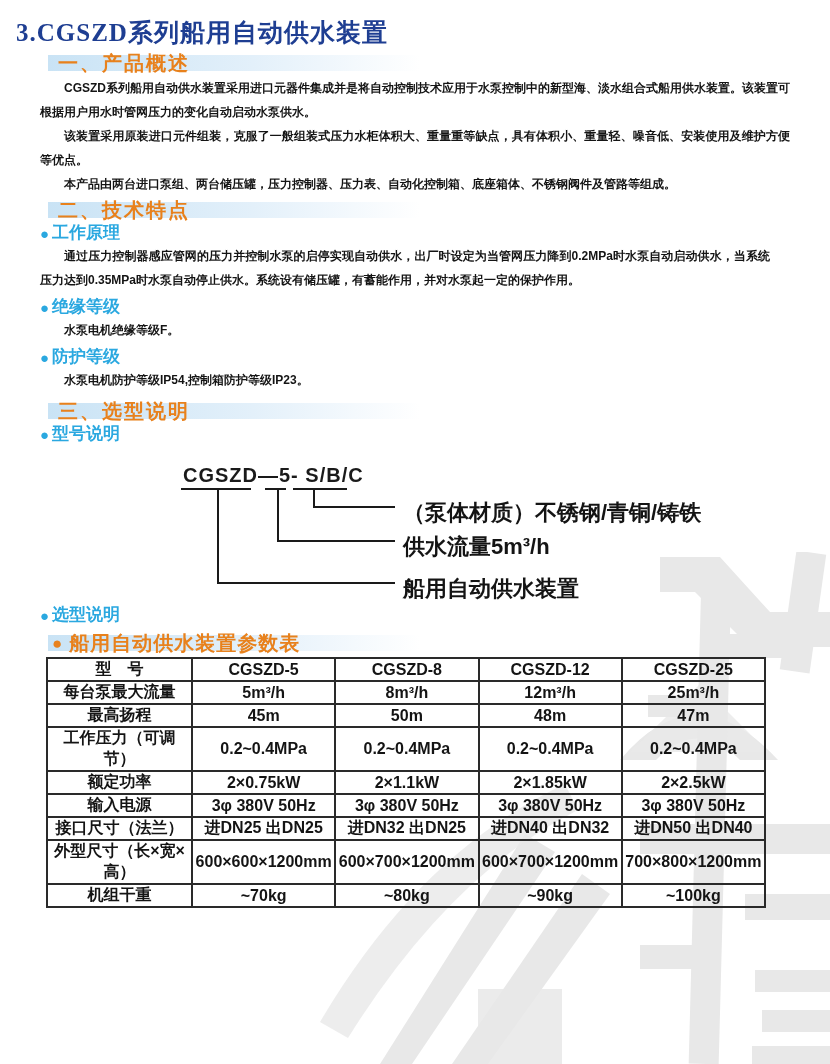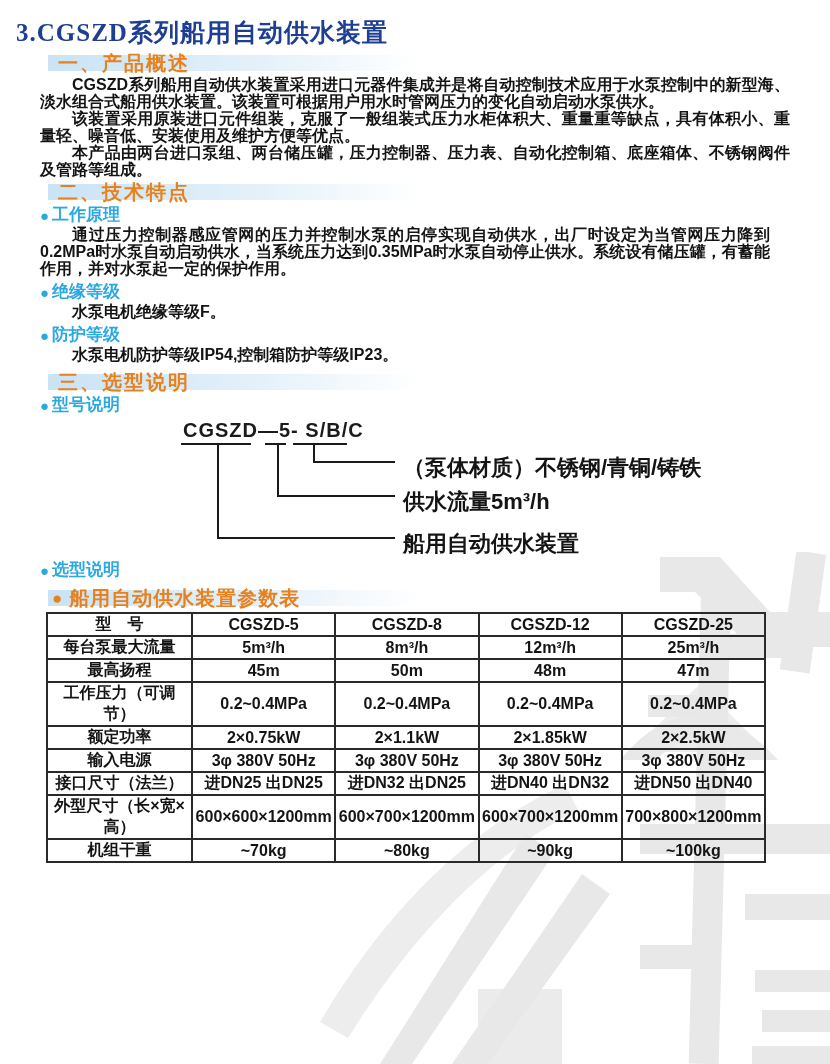--- a/index.html
+++ b/index.html
@@ -39,42 +39,42 @@
     color:#e8811c;
     letter-spacing:2px;
   }
   .table-bar { margin-top:10px; }
   .table-bar .bullet { margin-left:4px; }
   .table-bar .bar-text { padding-left:4px; letter-spacing:1px; }
 
   
   .para-block { margin:5px 40px 0 40px; }
   .para-block p, .feat-text {
-    font-size:16px; line-height:17px;
+    font-size:12px; line-height:24px;
     font-weight:600;
     text-align:justify;
     text-indent:2em;
     color:#141414;
   }
 
   
   .blue-item {
     margin:5px 40px 0 40px;
     font-size:17px; font-weight:600;
     color:#2aa8e0;
     line-height:20px;
     display:flex; align-items:center;
   }
   .bullet { font-size:15px; line-height:1; margin-right:3px; }
   .bullet.blue { color:#2aa8e0; }
   .bullet.orange { color:#e8811c; font-size:17px; }
   .feat-text { margin:1px 60px 0 40px; }
 
   
-  .diagram { position:relative; height:135px; margin:4px 0 0 0; }
+  .diagram { position:relative; height:135px; margin:20px 0 0 0; }
   .model-code {
     position:absolute; left:183px; top:0;
     font-size:20px; font-weight:600; letter-spacing:1px; color:#1a1a1a;
   }
   .u { position:absolute; top:24px; height:2px; background:#1a1a1a; }
   .u1 { left:181px; width:70px; }
   .u2 { left:265px; width:21px; }
   .u3 { left:293px; width:54px; }
   .conn {
     position:absolute;

